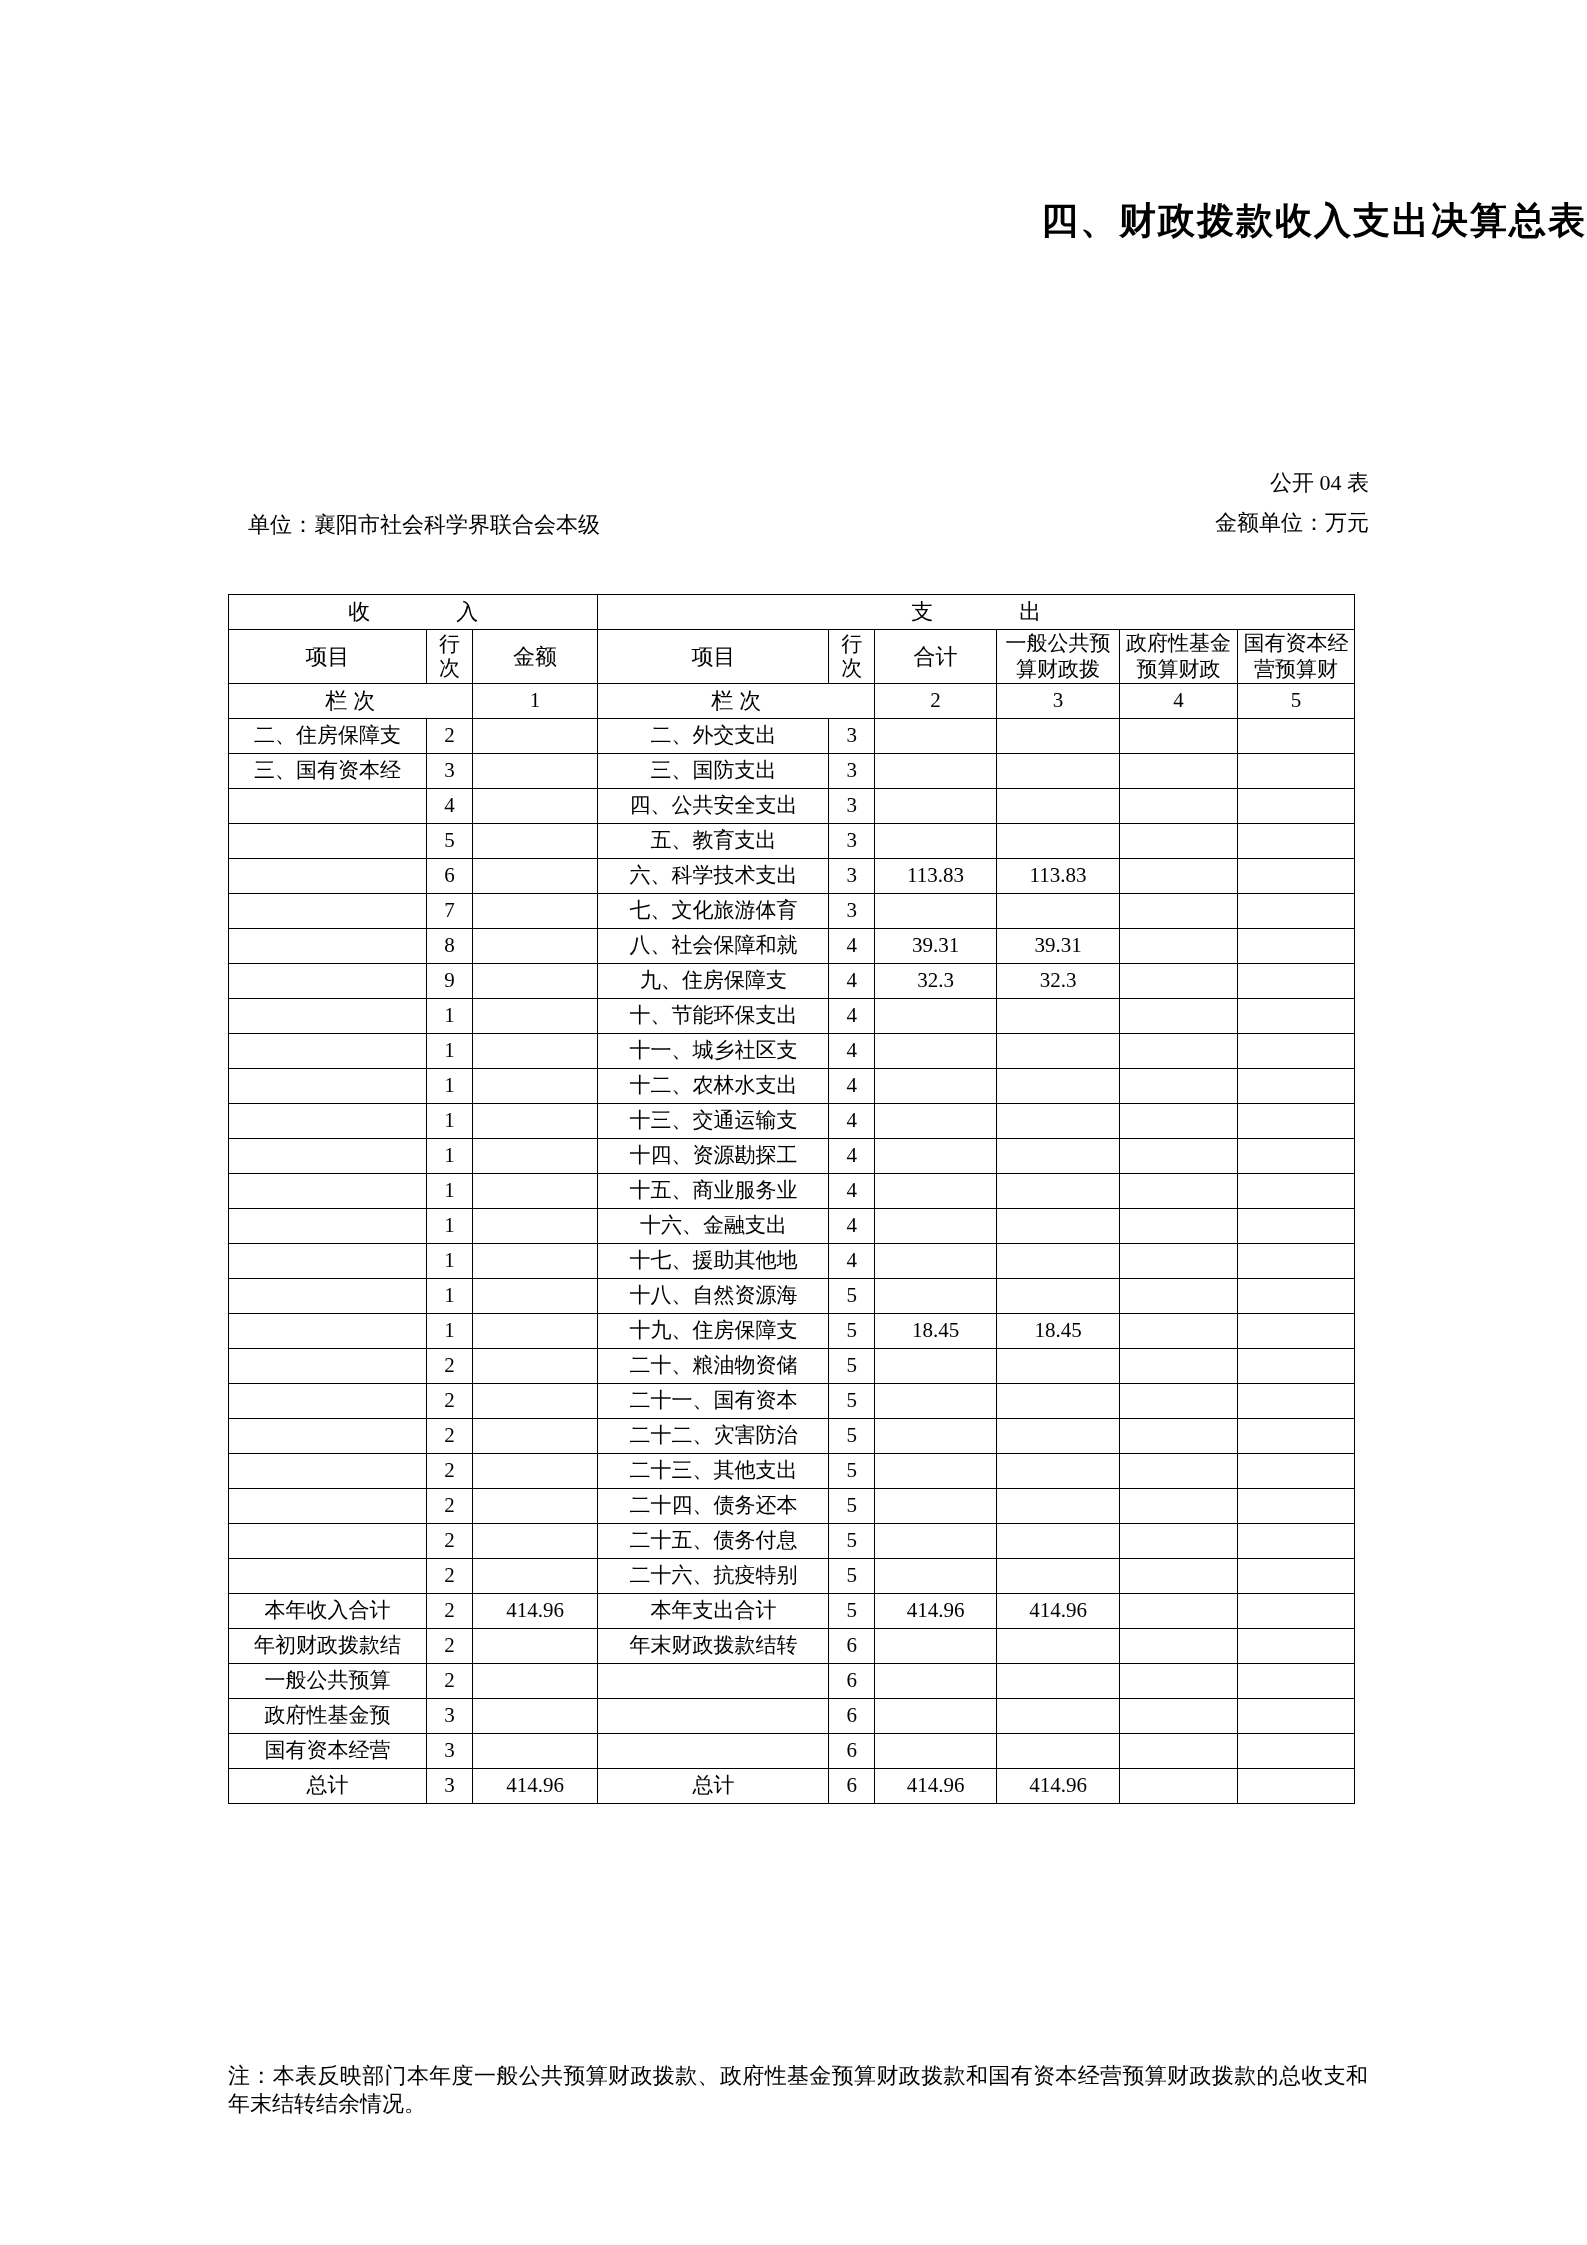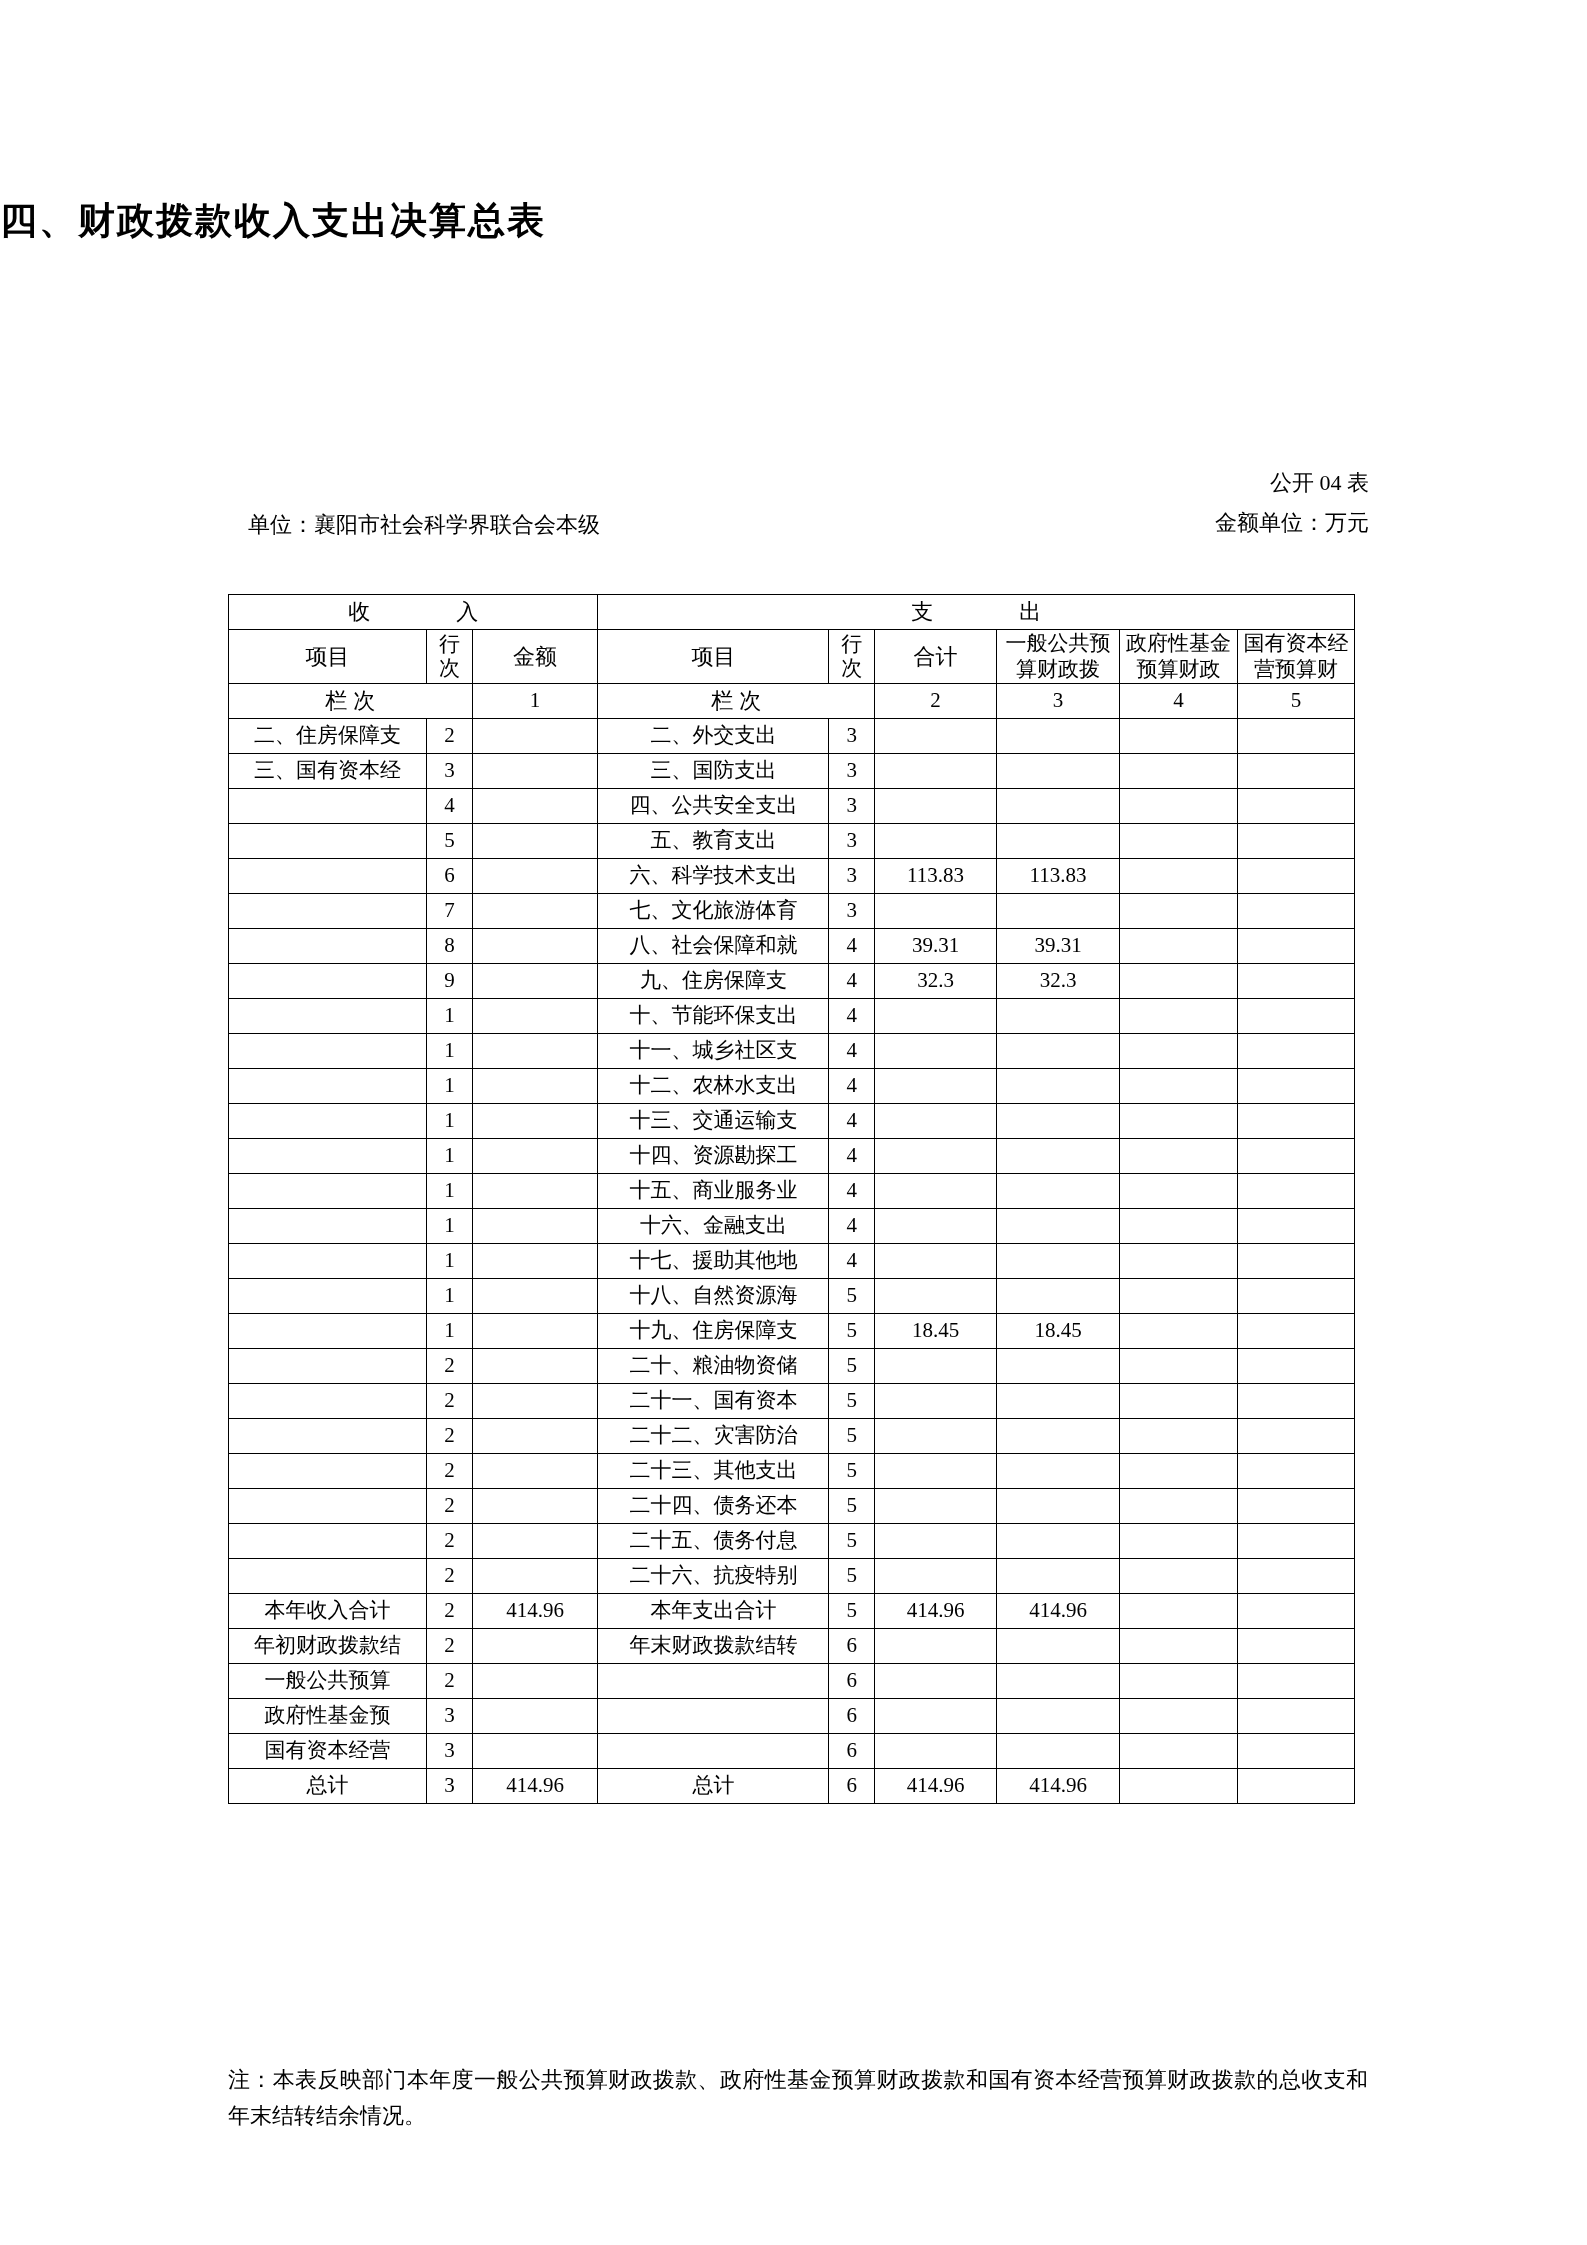--- a/index.html
+++ b/index.html
@@ -15,21 +15,21 @@
     position: relative;
   }
   .page {
     position: relative;
     width: 1587px;
     height: 2245px;
     box-sizing: border-box;
     padding: 0;
   }
   .title {
-    text-align: left;
+    text-align: right;
     font-size: 37px;
     font-weight: bold;
     letter-spacing: 2px;
     margin-top: 196px;
     font-family: "Liberation Sans", "DejaVu Sans", sans-serif;
   }
   .form-no {
     position: absolute;
     top: 272px;
     right: 218px;
@@ -123,21 +123,21 @@
     text-align: center;
     font-weight: bold;
     font-size: 21px;
   }
   .note {
     position: absolute;
     left: 228px;
     top: 1866px;
     width: 1140px;
     font-size: 22px;
-    line-height: 36px;
+    line-height: 28px;
     text-align: justify;
   }
 </style>
 </head>
 <body>
 
 <div class="page">
 
   <div class="title">四、财政拨款收入支出决算总表</div>
 

